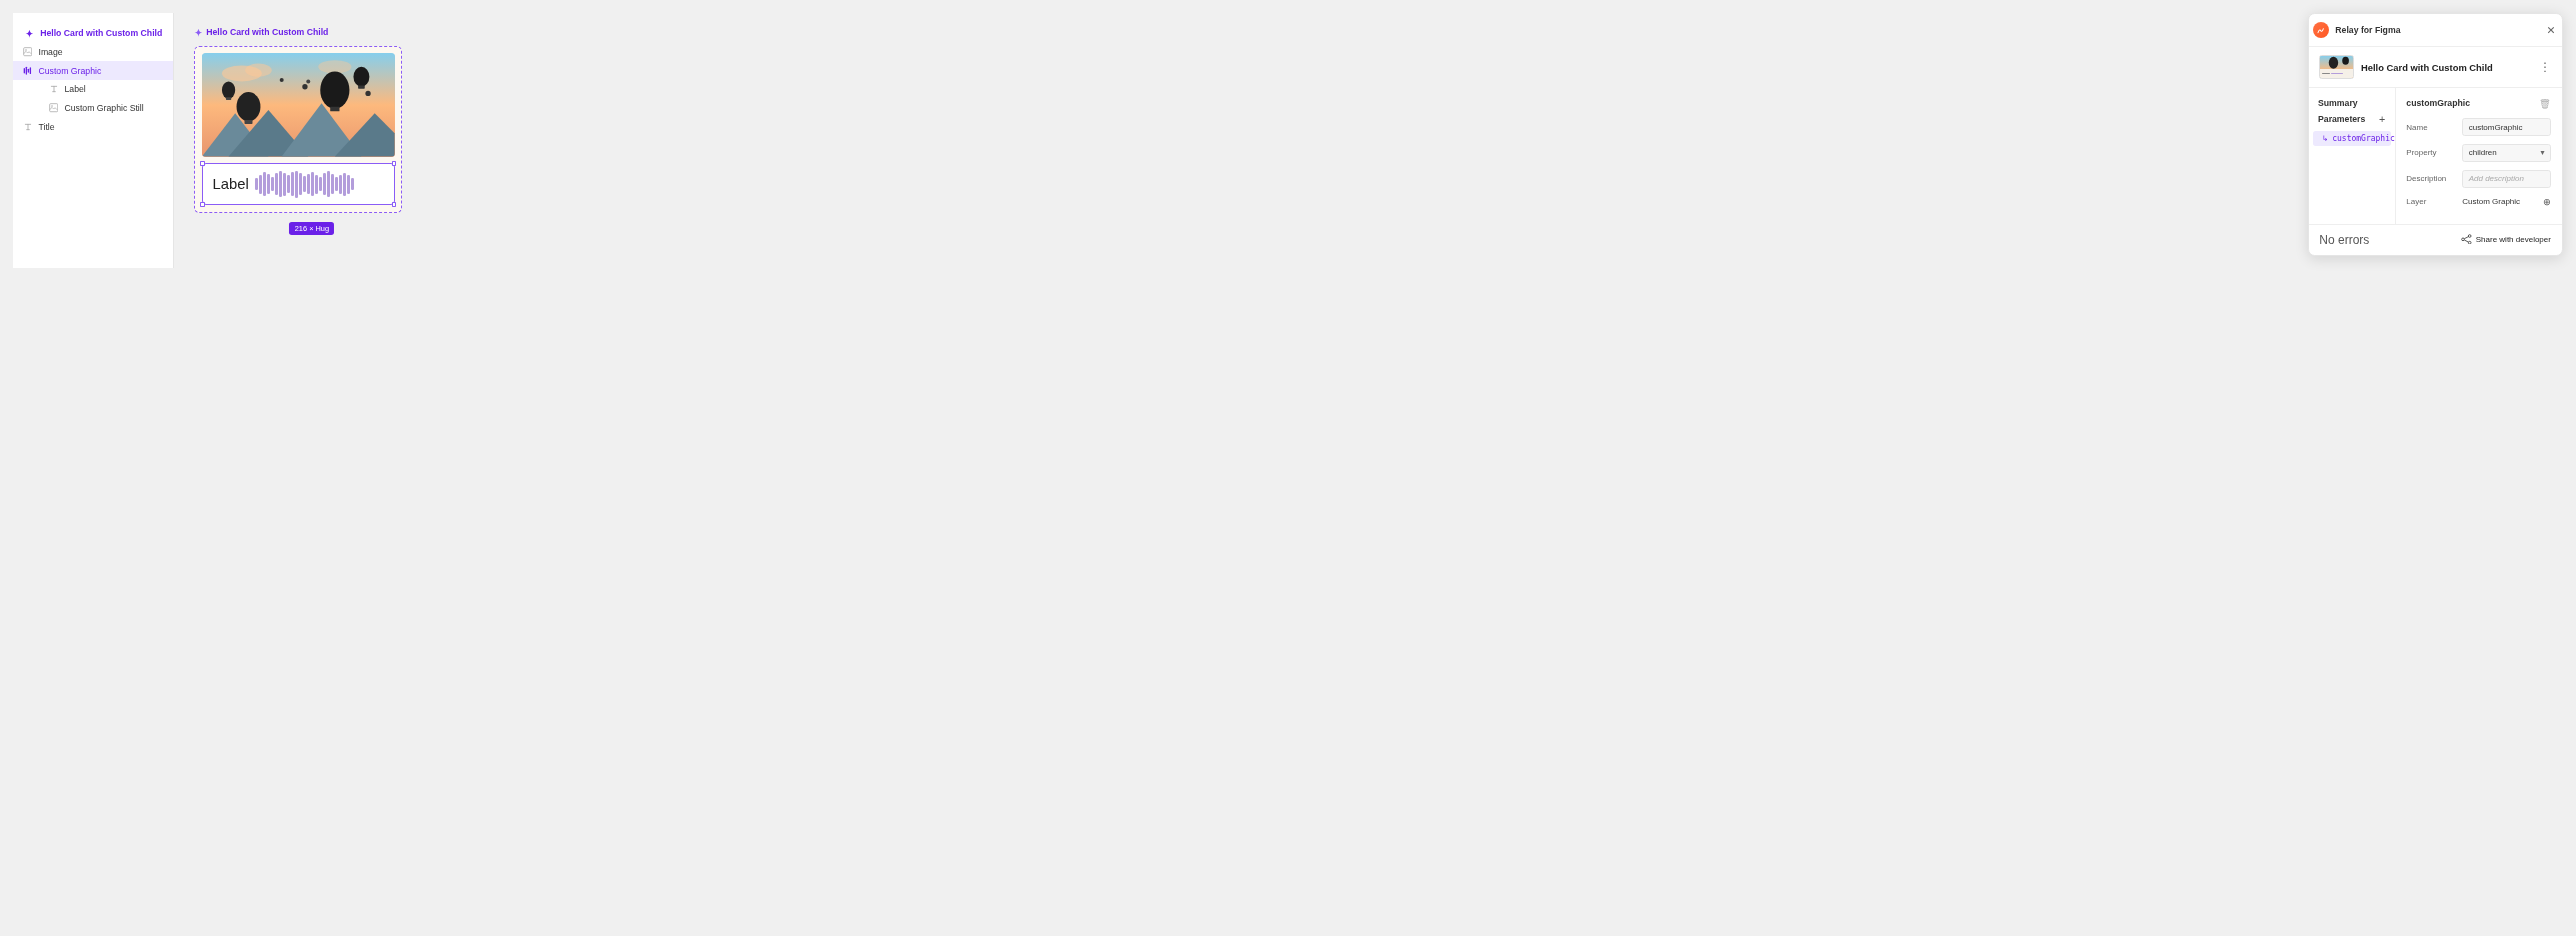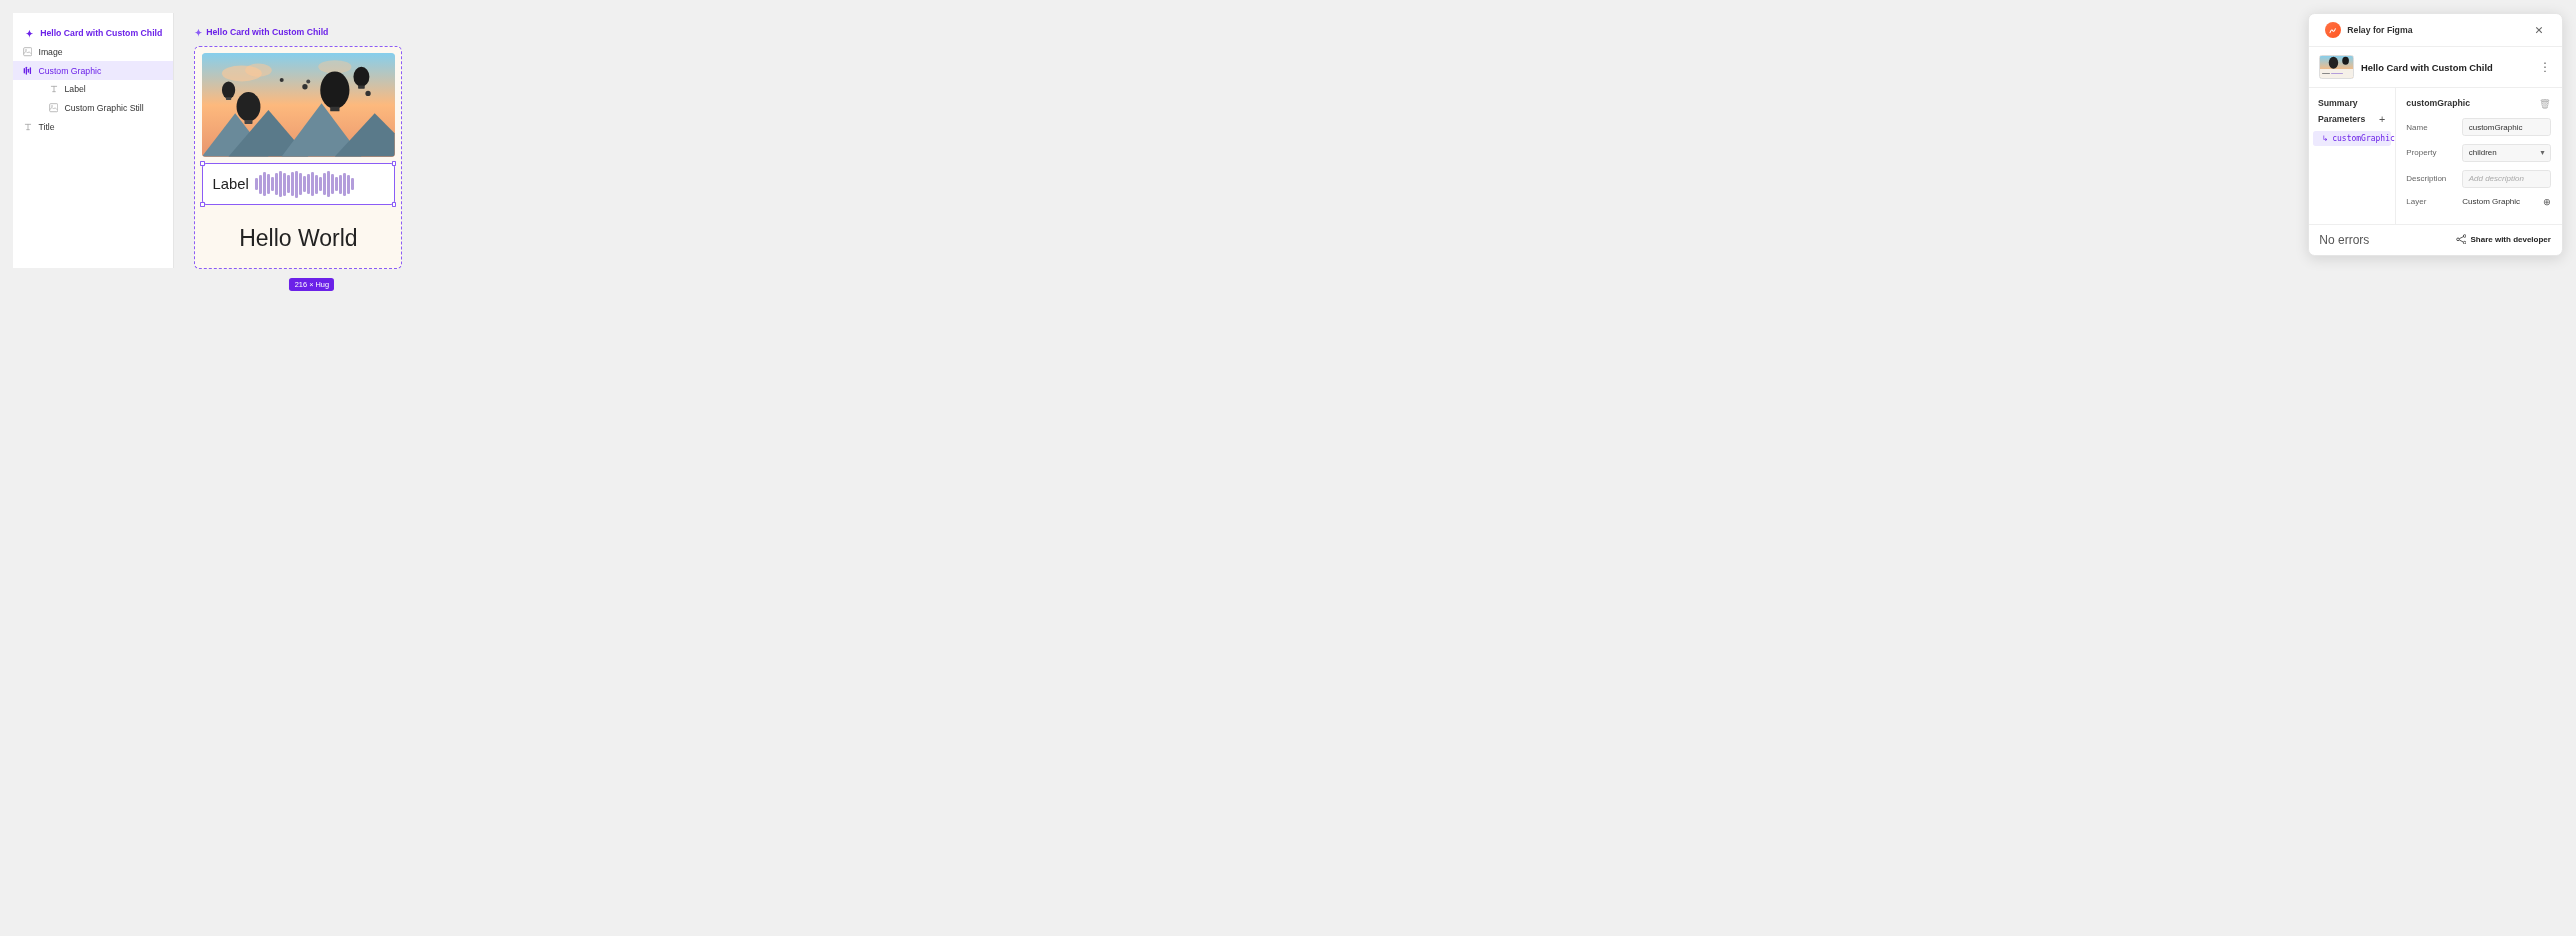--- a/index.html
+++ b/index.html
@@ -162,21 +162,21 @@
       box-shadow: 0 2.7px 13.4px rgba(0,0,0,0.12);
       display: flex;
       flex-direction: column;
       margin-left: 13.4px;
       flex-shrink: 0;
       overflow: hidden;
     }
     .panel-header {
       display: flex;
       align-items: center;
-      padding: 8px 16px;
+      padding: 8px 4px;
       border-bottom: 0.7px solid #eee;
       gap: 6.7px;
     }
     .relay-logo {
       width: 16px;
       height: 16px;
       background: linear-gradient(135deg, #ff7043, #ff5722);
       border-radius: 50%;
       display: flex;
       align-items: center;
@@ -372,21 +372,21 @@
     }
     .no-errors {
       font-size: 12px;
       color: #555;
     }
     .share-btn {
       display: flex;
       align-items: center;
       gap: 4px;
       font-size: 8px;
-      font-weight: 700;
+      font-weight: 400;
       color: #222;
       cursor: pointer;
     }
     .share-icon {
       font-size: 9.4px;
       color: #444;
     }
 
     
     .sky-scene {
@@ -541,21 +541,20 @@
           <div class="wave-bar" style="height: 23px;"></div>
           <div class="wave-bar" style="height: 19px;"></div>
           <div class="wave-bar" style="height: 12px;"></div>
         </div>
     </div>
 
     <div class="size-badge">
       <span>216 × Hug</span>
     </div>
 
-    <div class="hello-world">Hello World</div>
   </div>
 </div>
 
 <div class="right-panel">
 
   <div class="panel-header">
     <div class="relay-logo">
       <svg width="9.4" height="9.4" viewBox="0 0 14 14">
         <path d="M3 10 Q5 4 7 7 Q9 10 11 4" stroke="white" stroke-width="1.5" fill="none" stroke-linecap="round"></path>
       </svg>

